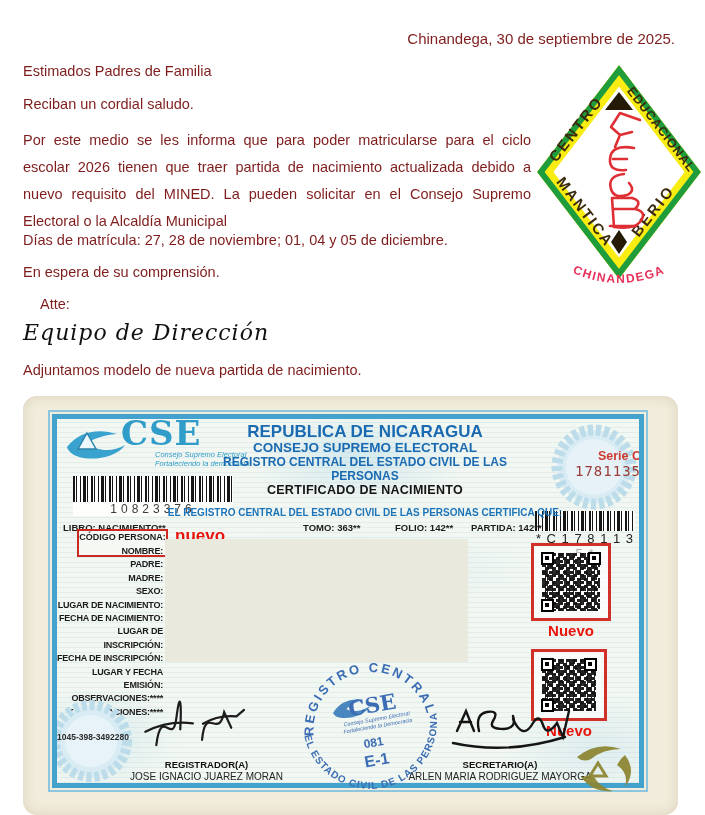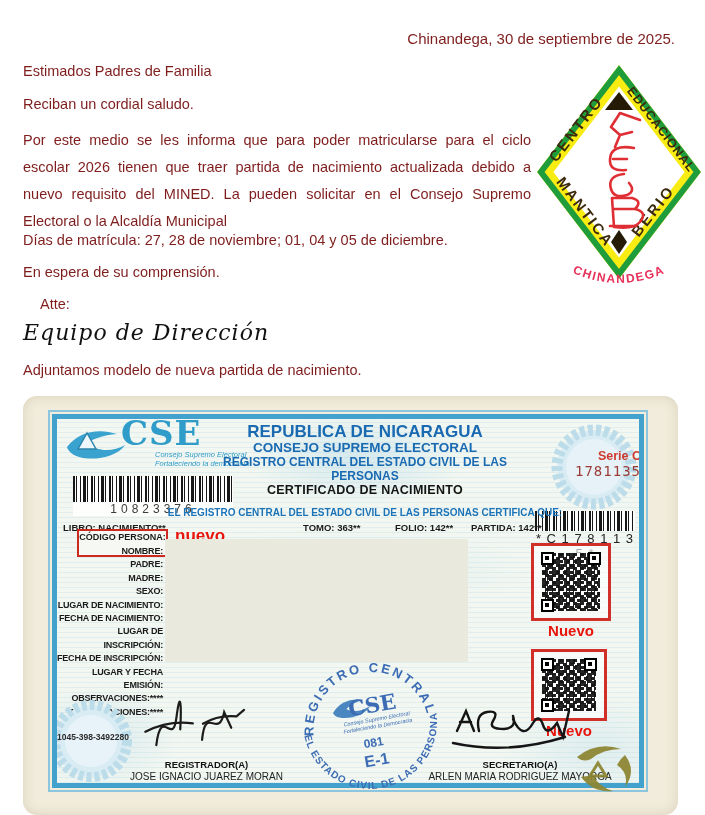--- a/index.html
+++ b/index.html
@@ -101,21 +101,21 @@
   #rosette-bottom { left:-8px; top:272px; width:86px; height:100px; }
   #serial-bottom { left:-4px; top:313px; width:80px; text-align:center; font-size:8.5px; font-weight:bold; color:#2b2b2b; }
 
   #sig-registrar { left:80px; top:275px; width:125px; height:62px; transform:rotate(-4deg); }
   #registrar-block { left:52px; top:340px; width:195px; text-align:center; }
   .sig-title { font-size:9.5px; font-weight:bold; color:#111; }
   .sig-name { font-size:10px; color:#222; margin-top:1px; white-space:nowrap; }
 
   #stamp-wrap { left:266px; top:245px; width:162px; height:162px; transform:rotate(-10deg); z-index:3; }
   #sig-secretary { left:390px; top:278px; width:140px; height:60px; }
-  #secretary-block { left:368px; top:340px; width:190px; text-align:center; }
+  #secretary-block { left:348px; top:340px; width:190px; text-align:center; }
 
   #olive-seal { left:548px; top:345px; width:68px; height:55px; z-index:4; }
 </style>
 </head>
 <body>
 
 <div id="page">
 
   <div class="abs letter-line" id="letter-date">Chinandega, 30 de septiembre de 2025.</div>
   <div class="abs letter-line" id="letter-greeting">Estimados Padres de Familia</div>

